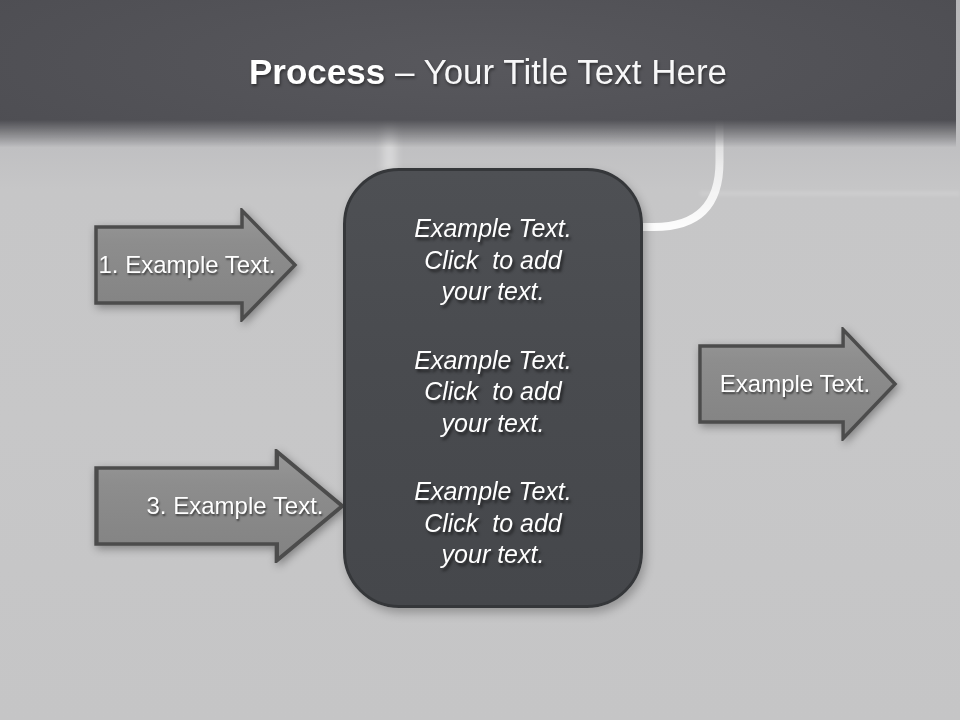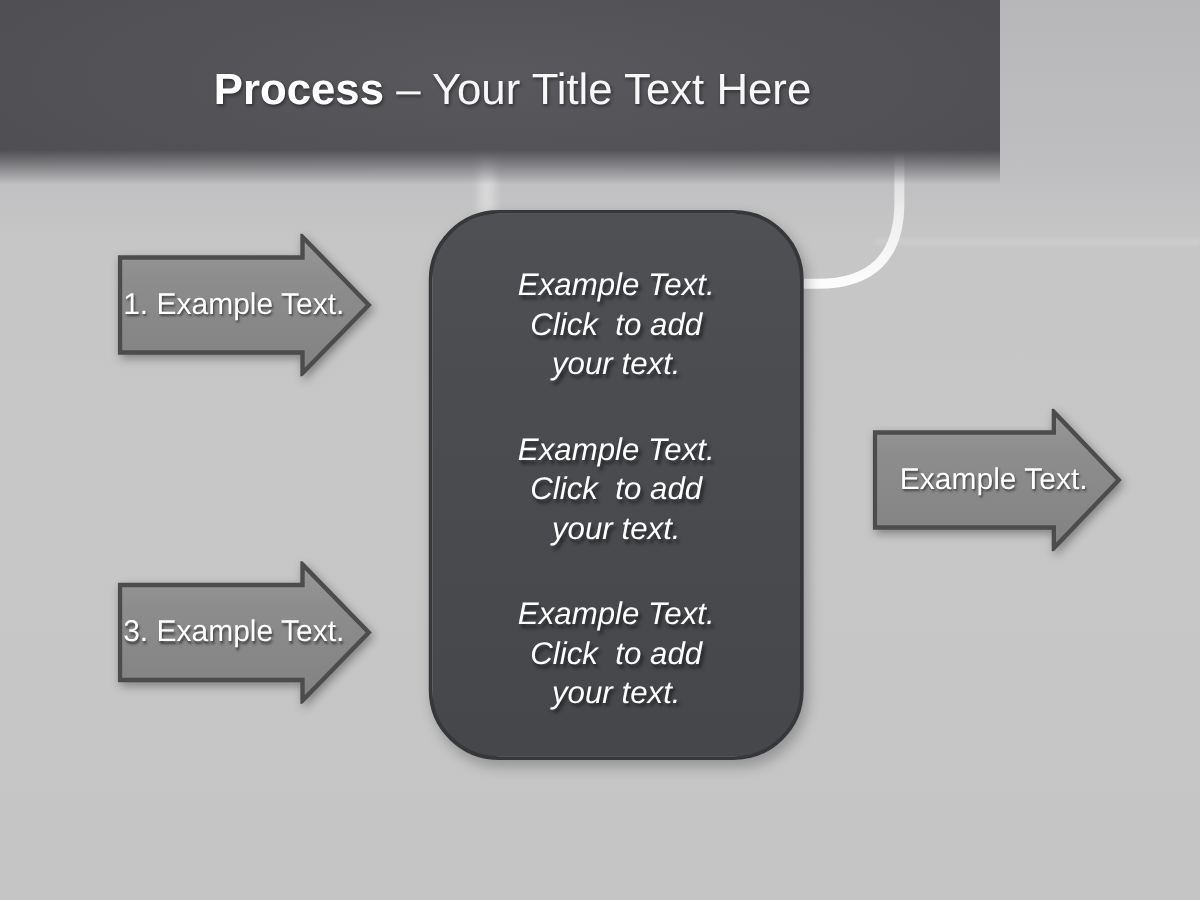--- a/index.html
+++ b/index.html
@@ -8,21 +8,21 @@
     font-family:"Liberation Sans","DejaVu Sans",sans-serif;
     background:linear-gradient(180deg,#b7b7b9 0px,#bfbfc1 140px,#c6c6c7 190px,#c7c7c8 420px,#c5c5c6 100%);
   }
   
   .bg-arc{position:absolute;left:0;top:0;width:960px;height:720px;z-index:1;}
   .sheen-v{position:absolute;left:383px;top:116px;width:13px;height:58px;background:rgba(255,255,255,0.38);filter:blur(4px);z-index:1;}
   .sheen-h{position:absolute;left:700px;top:192px;width:260px;height:3px;background:rgba(255,255,255,0.22);filter:blur(2px);z-index:1;}
 
   
   .header{
-    position:absolute;left:0;top:0;width:800px;height:152px;z-index:2;
+    position:absolute;left:0;top:0;width:956px;height:152px;z-index:2;
     background:radial-gradient(ellipse 120% 160% at 50% 40%, #58585d 0%, #4d4d52 55%, #434348 100%);
     -webkit-mask-image:linear-gradient(180deg,#000 0%,#000 79%,rgba(0,0,0,0) 97%);
     mask-image:linear-gradient(180deg,#000 0%,#000 79%,rgba(0,0,0,0) 97%);
   }
   .title{
     position:absolute;left:0;top:50px;width:100%;margin:0;
     text-align:center;transform:translateX(10px);
     font-size:35px;line-height:44px;font-weight:400;color:#f7f7f8;
     text-shadow:1px 2px 3px rgba(0,0,0,0.45);white-space:pre;
   }
@@ -33,21 +33,21 @@
     position:absolute;display:flex;align-items:center;justify-content:center;
     z-index:3;filter:drop-shadow(2px 3px 4px rgba(0,0,0,0.35));
   }
   .arrow svg{position:absolute;left:0;top:0;width:100%;height:100%;}
   .arrow .lbl{
     position:relative;z-index:1;color:#ffffff;font-size:24px;
     text-shadow:1px 2px 2px rgba(0,0,0,0.55);white-space:pre;
   }
   .a-left{left:94px;width:204px;height:114px;}
   .a-left .lbl{padding-right:18px;}
-  .a1{top:187px;} .a2{top:326px;} .a3{top:449px;}
+  .a1{top:208px;} .a2{top:326px;} .a3{top:449px;padding-left:48px;}
   .a-right{left:698px;top:327px;width:200px;height:114px;}
   .a-right .lbl{padding-right:6px;}
 
   
   .center-box{
     position:absolute;left:343px;top:168px;width:300px;height:440px;box-sizing:border-box;
     background:linear-gradient(180deg,#4e5054 0%,#494b4f 45%,#45474b 100%);
     border:3px solid #35373a;border-radius:56px;z-index:3;
     box-shadow:3px 5px 10px rgba(0,0,0,0.25);
     display:flex;flex-direction:column;align-items:center;

